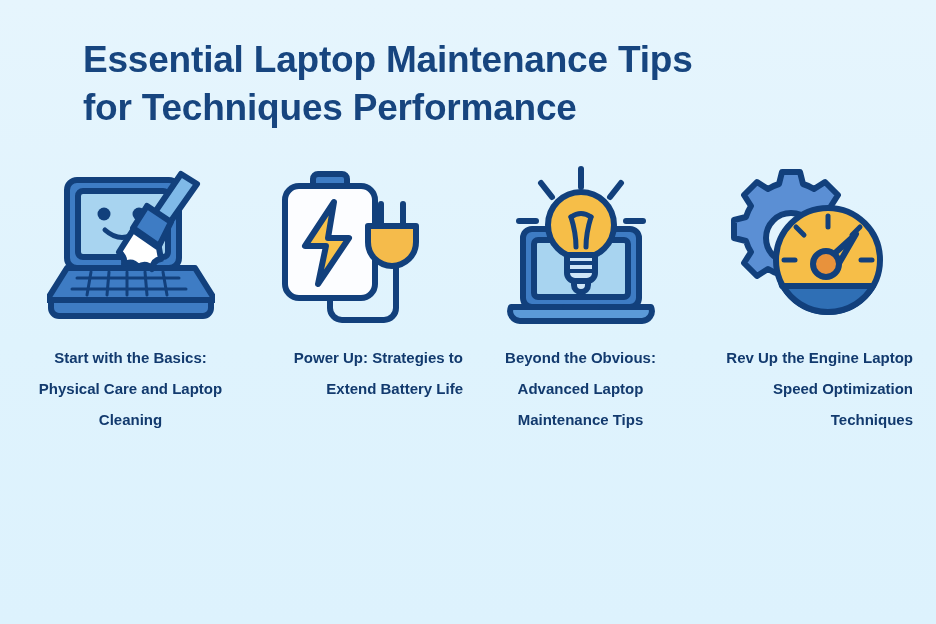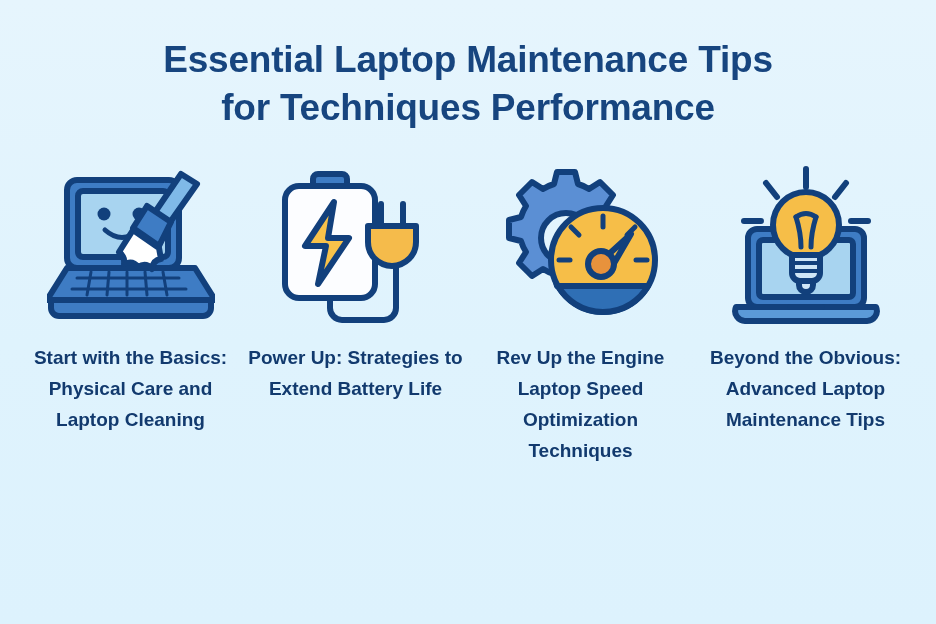--- a/index.html
+++ b/index.html
@@ -19,21 +19,20 @@
     height: 624px;
     background: linear-gradient(180deg, #e6f5fd 0%, #dff3fd 55%, #ddf2fd 100%);
     box-sizing: border-box;
     display: flex;
     flex-direction: column;
     align-items: center;
   }
   .title {
     width: 770px;
     margin-top: 36px;
-    text-align: center;
     color: #17457f;
     font-size: 37px;
     line-height: 48px;
     font-weight: bold;
     letter-spacing: -0.2px;
   }
   .title .line { display: block; }
 
   .cards {
     margin-top: 34px;
@@ -54,25 +53,25 @@
     height: 160px;
     display: flex;
     align-items: center;
     justify-content: center;
   }
   .caption {
     margin-top: 16px;
     width: 200px;
     text-align: center;
     color: #123a6e;
-    font-size: 19px;
+    font-size: 15px;
     line-height: 31px;
     font-weight: bold;
   }
-  .cap-2 .caption, .cap-3 .caption { width: 215px; }
+  .cap-2 .caption, .cap-3 .caption { width: 215px; text-align: right; }
 </style>
 </head>
 <body>
 
 <div class="poster">
 
   <div class="title">
     <span class="line">Essential Laptop Maintenance Tips</span>
     <span class="line">for Techniques Performance</span>
   </div>
@@ -129,20 +128,55 @@
             <path d="M54 130 v10 a12 12 0 0 0 12 12 h42 a12 12 0 0 0 12 -12 V98" fill="none"></path>
 
             <path d="M92 58 h48 v16 a24 24 0 0 1 -48 0 Z" fill="#f5bb4b"></path>
 
             <path d="M105 36 v22"></path>
             <path d="M127 36 v22"></path>
           </g>
         </svg>
       </div>
       <div class="caption">Power Up: Strategies to Extend Battery Life</div>
+    </div>
+
+    <div class="card cap-4">
+      <div class="icon-wrap">
+        <svg width="168" height="166" viewBox="0 0 168 166" aria-hidden="true">
+
+          <g stroke="#12407c" stroke-width="6" stroke-linecap="round">
+            <path d="M84 6 v18"></path>
+            <path d="M44 20 l11 14"></path>
+            <path d="M124 20 l-11 14"></path>
+            <path d="M22 58 h17"></path>
+            <path d="M146 58 h-17"></path>
+          </g>
+
+          <g stroke="#12407c" stroke-width="6" stroke-linejoin="round" stroke-linecap="round">
+            <rect x="26" y="66" width="116" height="78" rx="9" fill="#3e7cc4"></rect>
+            <rect x="37" y="77" width="94" height="57" rx="4" fill="#a8d4f0"></rect>
+
+            <path d="M14 144 H154 a10 10 0 0 1 -10 14 H24 a10 10 0 0 1 -10 -14 Z" fill="#5b9ad8"></path>
+            <path d="M68 144 h32"></path>
+          </g>
+
+          <g stroke="#12407c" stroke-width="6" stroke-linejoin="round" stroke-linecap="round">
+            <circle cx="84" cy="62" r="33" fill="#f6be48"></circle>
+
+            <path d="M74 54 q5 16 5 30 M94 54 q-5 16 -5 30" fill="none" stroke-width="5"></path>
+            <path d="M74 54 q10 -7 20 0" fill="none" stroke-width="5"></path>
+
+            <path d="M70 92 h28 v18 a8 8 0 0 1 -8 8 h-12 a8 8 0 0 1 -8 -8 Z" fill="#cfe6f7"></path>
+            <path d="M70 100 h28 M70 108 h28" stroke-width="4"></path>
+            <path d="M77 118 h14 v4 a7 7 0 0 1 -7 7 a7 7 0 0 1 -7 -7 Z" fill="#cfe6f7"></path>
+          </g>
+        </svg>
+      </div>
+      <div class="caption">Beyond the Obvious: Advanced Laptop Maintenance Tips</div>
     </div>
 
     <div class="card cap-3">
       <div class="icon-wrap">
         <svg width="168" height="156" viewBox="0 0 168 156" aria-hidden="true">
 
           <g stroke="#12407c" stroke-width="6" stroke-linejoin="round">
             <path fill="#5b8fd4" d="
               M60 4 h18 l3 12 a44 44 0 0 1 11 5 l11 -7 l13 13 l-7 11 a44 44 0 0 1 5 11 l12 3 v18 l-12 3
               a44 44 0 0 1 -5 11 l7 11 l-13 13 l-11 -7 a44 44 0 0 1 -11 5 l-3 12 h-18 l-3 -12
@@ -165,49 +199,14 @@
             <path d="M150 92 h-11"></path>
           </g>
 
           <path d="M134 66 L101 96 L112 104 Z" fill="#f6be48" stroke="#12407c" stroke-width="6" stroke-linejoin="round"></path>
           <circle cx="104" cy="96" r="13" fill="#e8923c" stroke="#12407c" stroke-width="6"></circle>
         </svg>
       </div>
       <div class="caption">Rev Up the Engine Laptop Speed Optimization Techniques</div>
     </div>
 
-    <div class="card cap-4">
-      <div class="icon-wrap">
-        <svg width="168" height="166" viewBox="0 0 168 166" aria-hidden="true">
-
-          <g stroke="#12407c" stroke-width="6" stroke-linecap="round">
-            <path d="M84 6 v18"></path>
-            <path d="M44 20 l11 14"></path>
-            <path d="M124 20 l-11 14"></path>
-            <path d="M22 58 h17"></path>
-            <path d="M146 58 h-17"></path>
-          </g>
-
-          <g stroke="#12407c" stroke-width="6" stroke-linejoin="round" stroke-linecap="round">
-            <rect x="26" y="66" width="116" height="78" rx="9" fill="#3e7cc4"></rect>
-            <rect x="37" y="77" width="94" height="57" rx="4" fill="#a8d4f0"></rect>
-
-            <path d="M14 144 H154 a10 10 0 0 1 -10 14 H24 a10 10 0 0 1 -10 -14 Z" fill="#5b9ad8"></path>
-            <path d="M68 144 h32"></path>
-          </g>
-
-          <g stroke="#12407c" stroke-width="6" stroke-linejoin="round" stroke-linecap="round">
-            <circle cx="84" cy="62" r="33" fill="#f6be48"></circle>
-
-            <path d="M74 54 q5 16 5 30 M94 54 q-5 16 -5 30" fill="none" stroke-width="5"></path>
-            <path d="M74 54 q10 -7 20 0" fill="none" stroke-width="5"></path>
-
-            <path d="M70 92 h28 v18 a8 8 0 0 1 -8 8 h-12 a8 8 0 0 1 -8 -8 Z" fill="#cfe6f7"></path>
-            <path d="M70 100 h28 M70 108 h28" stroke-width="4"></path>
-            <path d="M77 118 h14 v4 a7 7 0 0 1 -7 7 a7 7 0 0 1 -7 -7 Z" fill="#cfe6f7"></path>
-          </g>
-        </svg>
-      </div>
-      <div class="caption">Beyond the Obvious: Advanced Laptop Maintenance Tips</div>
-    </div>
-
   </div>
 </div>
 
 </body></html>

